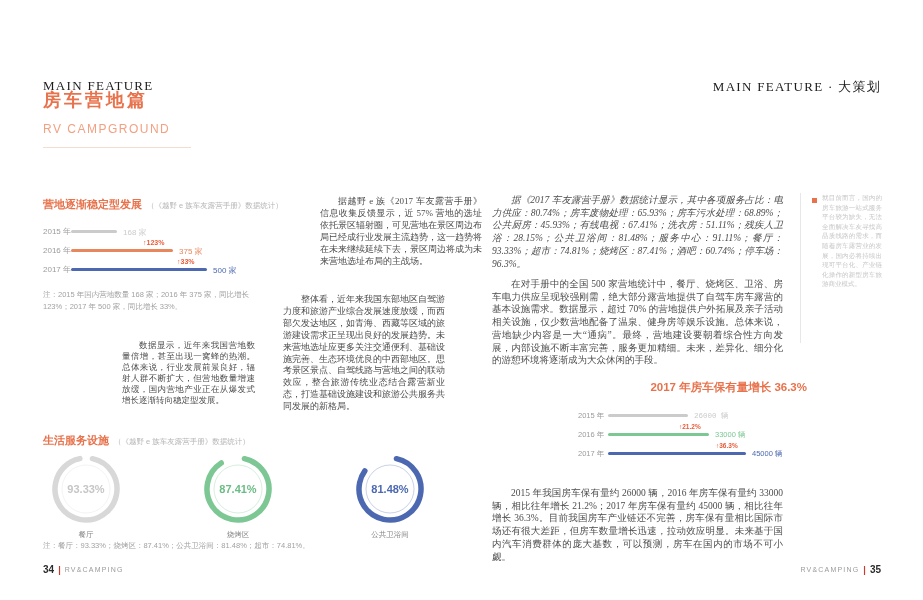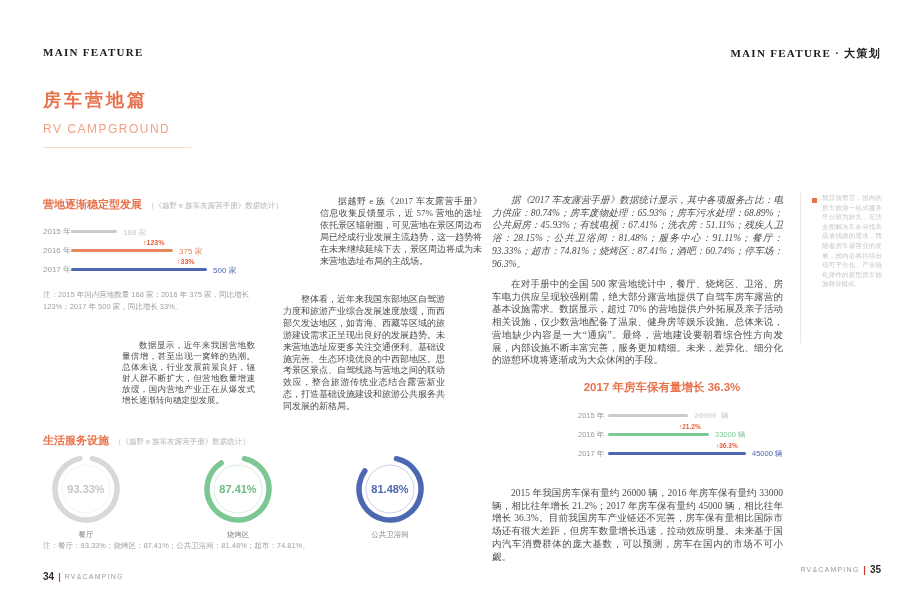--- a/index.html
+++ b/index.html
@@ -1,20 +1,20 @@
 <!DOCTYPE html>
 <html><head>
 <meta charset="utf-8">
 <style>
   html,body{margin:0;padding:0;background:#ffffff;}
   .page{position:relative;width:923px;height:600px;background:#ffffff;overflow:hidden;
         font-family:"Liberation Sans",sans-serif;}
   .abs{position:absolute;}
-  .hdr{font-family:"Liberation Serif",serif;font-weight:bold;font-size:11px;
-       letter-spacing:1.3px;color:#1c1c1c;white-space:nowrap;}
+  .hdr{font-family:"Liberation Serif",serif;font-weight:normal;font-size:13px;
+       letter-spacing:1.3px;color:#1c1c1c;white-space:nowrap;margin-top:32px;}
   .title-main{font-size:18px;font-weight:bold;color:#e8724c;letter-spacing:3px;}
   .title-sub{font-size:12px;color:#f2a183;letter-spacing:1.5px;}
   .title-rule{width:148px;height:0;border-top:1px solid #f6dcd0;}
   .sec-title{font-size:11px;font-weight:bold;color:#e8724c;}
   .sec-source{font-size:7.5px;color:#b5b5b5;margin-left:5px;}
   .body-para{font-family:"Liberation Serif",serif;color:#4c4c4c;text-align:justify;text-indent:2em;}
   .lp1{font-size:8.5px;line-height:11px;width:133px;}
   .lp2{font-size:9px;line-height:11.9px;width:162px;}
   .rp{font-size:9.5px;line-height:12.7px;width:291px;}
   .small-note{font-size:7.5px;color:#a2a2a2;line-height:11.5px;}
@@ -104,21 +104,21 @@
       <div class="donut-cell"><svg width="74" height="74" viewBox="0 0 74 74">
           <circle cx="37" cy="37" r="24" fill="none" stroke="#4c68b0" stroke-opacity="0.3" stroke-width="1"></circle>
           <circle cx="37" cy="37" r="31" fill="none" stroke="#4c68b0" stroke-width="5.5" stroke-linecap="round" stroke-dasharray="158.70572103698774 194.77874452256717" transform="rotate(-78 37 37)"></circle>
         </svg><div class="donut-pct" style="color: rgb(76, 104, 176);">81.48%</div><div class="donut-label">公共卫浴间</div></div>
     </div>
   <div class="abs small-note" style="left:43px;top:540px;width:330px;">注：餐厅：93.33%；烧烤区：87.41%；公共卫浴间：81.48%；超市：74.81%。</div>
 
   <div class="abs body-para rp" style="left:492px;top:194px;font-style:italic;">据《2017 车友露营手册》数据统计显示，其中各项服务占比：电力供应：80.74%；房车废物处理：65.93%；房车污水处理：68.89%；公共厨房：45.93%；有线电视：67.41%；洗衣房：51.11%；残疾人卫浴：28.15%；公共卫浴间：81.48%；服务中心：91.11%；餐厅：93.33%；超市：74.81%；烧烤区：87.41%；酒吧：60.74%；停车场：96.3%。</div>
   <div class="abs body-para rp" style="left:492px;top:278px;">在对手册中的全国 500 家营地统计中，餐厅、烧烤区、卫浴、房车电力供应呈现较强刚需，绝大部分露营地提供了自驾车房车露营的基本设施需求。数据显示，超过 70% 的营地提供户外拓展及亲子活动相关设施，仅少数营地配备了温泉、健身房等娱乐设施。总体来说，营地缺少内容是一大“通病”。最终，营地建设要朝着综合性方向发展，内部设施不断丰富完善，服务更加精细。未来，差异化、细分化的游憩环境将逐渐成为大众休闲的手段。</div>
 
-  <div class="abs chart-title" style="left:517px;top:380px;">2017 年房车保有量增长 36.3%</div>
+  <div class="abs chart-title" style="left:517px;top:380px;text-align:right;">2017 年房车保有量增长 36.3%</div>
   <div class="abs" style="left:578px;top:406px;width:212px;" id="chart-rv">
       <div class="hb-row" style="height: 19px;">
         <span class="hb-cat" style="width: 30px; font-size: 7.5px;">2015 年</span>
         <span class="hb-track">
           <span class="hb-bar" style="width: 80px; background: rgb(203, 203, 203);"></span>
           <span class="hb-val" style="left: 86px; color: rgb(203, 203, 203); font-size: 7.5px; font-family: Liberation Mono, monospace;">26000 辆</span>
         </span>
       </div>
       <div class="hb-row" style="height: 19px;">
         <span class="hb-cat" style="width: 30px; font-size: 7.5px;">2016 年</span>
@@ -137,21 +137,21 @@
         </span>
       </div>
     </div>
 
   <div class="abs body-para rp" style="left:492px;top:487px;">2015 年我国房车保有量约 26000 辆，2016 年房车保有量约 33000 辆，相比往年增长 21.2%；2017 年房车保有量约 45000 辆，相比往年增长 36.3%。目前我国房车产业链还不完善，房车保有量相比国际市场还有很大差距，但房车数量增长迅速，拉动效应明显。未来基于国内汽车消费群体的庞大基数，可以预测，房车在国内的市场不可小觑。</div>
 
   <div class="abs sidebar-rule" style="left:800px;top:193px;"></div>
   <div class="abs sidebar-bullet" style="left:812px;top:198px;"></div>
   <div class="abs sidebar-text" style="left:822px;top:193px;">就目前而言，国内的房车旅游一站式服务平台较为缺失，无法全面解决车友寻找高品质线路的需求，而随着房车露营业的发展，国内必将持续出现可平台化、产业链化操作的新型房车旅游商业模式。</div>
 
-  <div class="abs footer" style="left:43px;top:564px;margin-top:7px;">
+  <div class="abs footer" style="left:43px;top:564px;">
     <span class="ft-num">34</span>
     <span class="ft-sep">|</span>
     <span class="ft-brand">RV&amp;CAMPING</span>
   </div>
   <div class="abs footer" style="right:42px;top:564px;">
     <span class="ft-brand">RV&amp;CAMPING</span>
     <span class="ft-sep">|</span>
     <span class="ft-num">35</span>
   </div>
 

